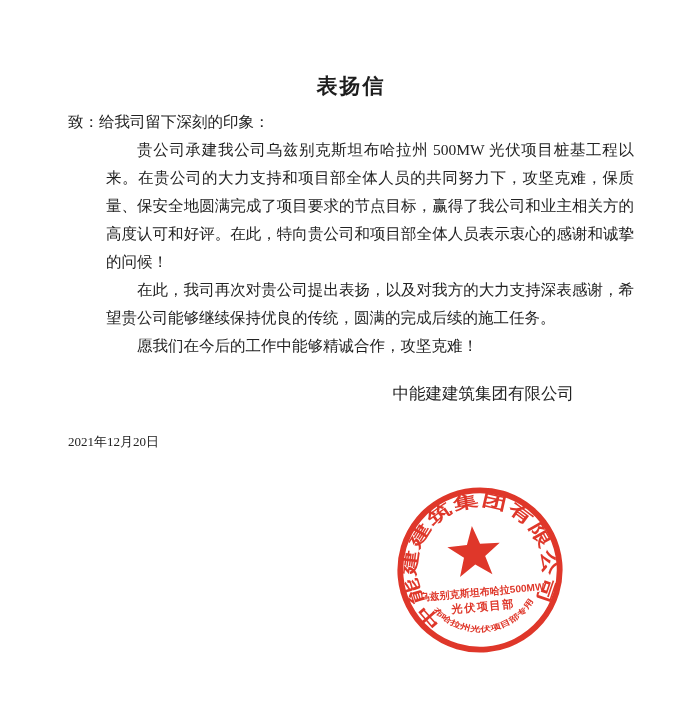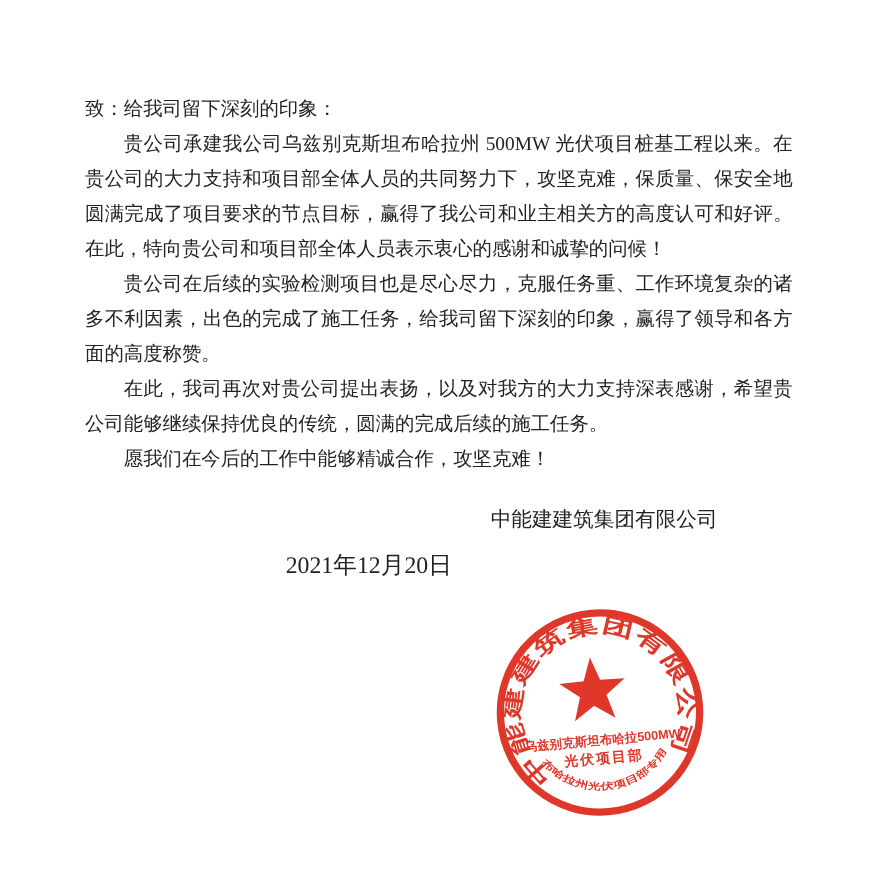--- a/index.html
+++ b/index.html
@@ -25,53 +25,53 @@
   .doc-title {
     font-size: 21px;
     line-height: 24px;
     font-weight: 700;
     text-align: center;
     letter-spacing: 2px;
     color: #1d1d1d;
     margin-bottom: 10px;
   }
   .salutation { text-indent: 0; }
-  .para { text-indent: 2em; }
+  .para { text-indent: 2em; margin-left: 38px; }
   .sign-block { margin-top: 20px; position: relative; z-index: 2; }
   .signature {
     text-align: right;
     padding-right: 60px;
     font-size: 16.5px;
   }
   .date-line {
-    text-align: center;
+    text-align: left;
     padding-right: 112px;
-    margin-top: 9px;
-    font-size: 19px;
+    margin-top: 20px;
+    font-size: 13px;
   }
   .stamp {
     position: absolute;
     left: 395px; top: 485px;
     width: 170px; height: 170px;
     z-index: 3;
     mix-blend-mode: multiply;
     opacity: 0.94;
     transform: rotate(-5deg);
     pointer-events: none;
   }
   .stamp text { font-family: "Liberation Sans", "DejaVu Sans", sans-serif; }
 </style>
 </head>
 <body>
 
 <div class="page">
   <div class="content">
+    <div class="doc-title">表扬信</div>
     <div class="salutation">致：给我司留下深刻的印象：</div>
     <p class="para">贵公司承建我公司乌兹别克斯坦布哈拉州 500MW 光伏项目桩基工程以来。在贵公司的大力支持和项目部全体人员的共同努力下，攻坚克难，保质量、保安全地圆满完成了项目要求的节点目标，赢得了我公司和业主相关方的高度认可和好评。在此，特向贵公司和项目部全体人员表示衷心的感谢和诚挚的问候！</p>
-    <p class="para">贵公司在后续的实验检测项目也是尽心尽力，克服任务重、工作环境复杂的诸多不利因素，出色的完成了施工任务，给我司留下深刻的印象，赢得了领导和各方面的高度称赞。</p>
     <p class="para">在此，我司再次对贵公司提出表扬，以及对我方的大力支持深表感谢，希望贵公司能够继续保持优良的传统，圆满的完成后续的施工任务。</p>
     <p class="para">愿我们在今后的工作中能够精诚合作，攻坚克难！</p>
     <div class="sign-block">
       <div class="signature">中能建建筑集团有限公司</div>
       <div class="date-line">2021年12月20日</div>
     </div>
   </div>
 
   <svg class="stamp" viewBox="0 0 160 160" width="170" height="170" aria-hidden="true">
     <defs>

